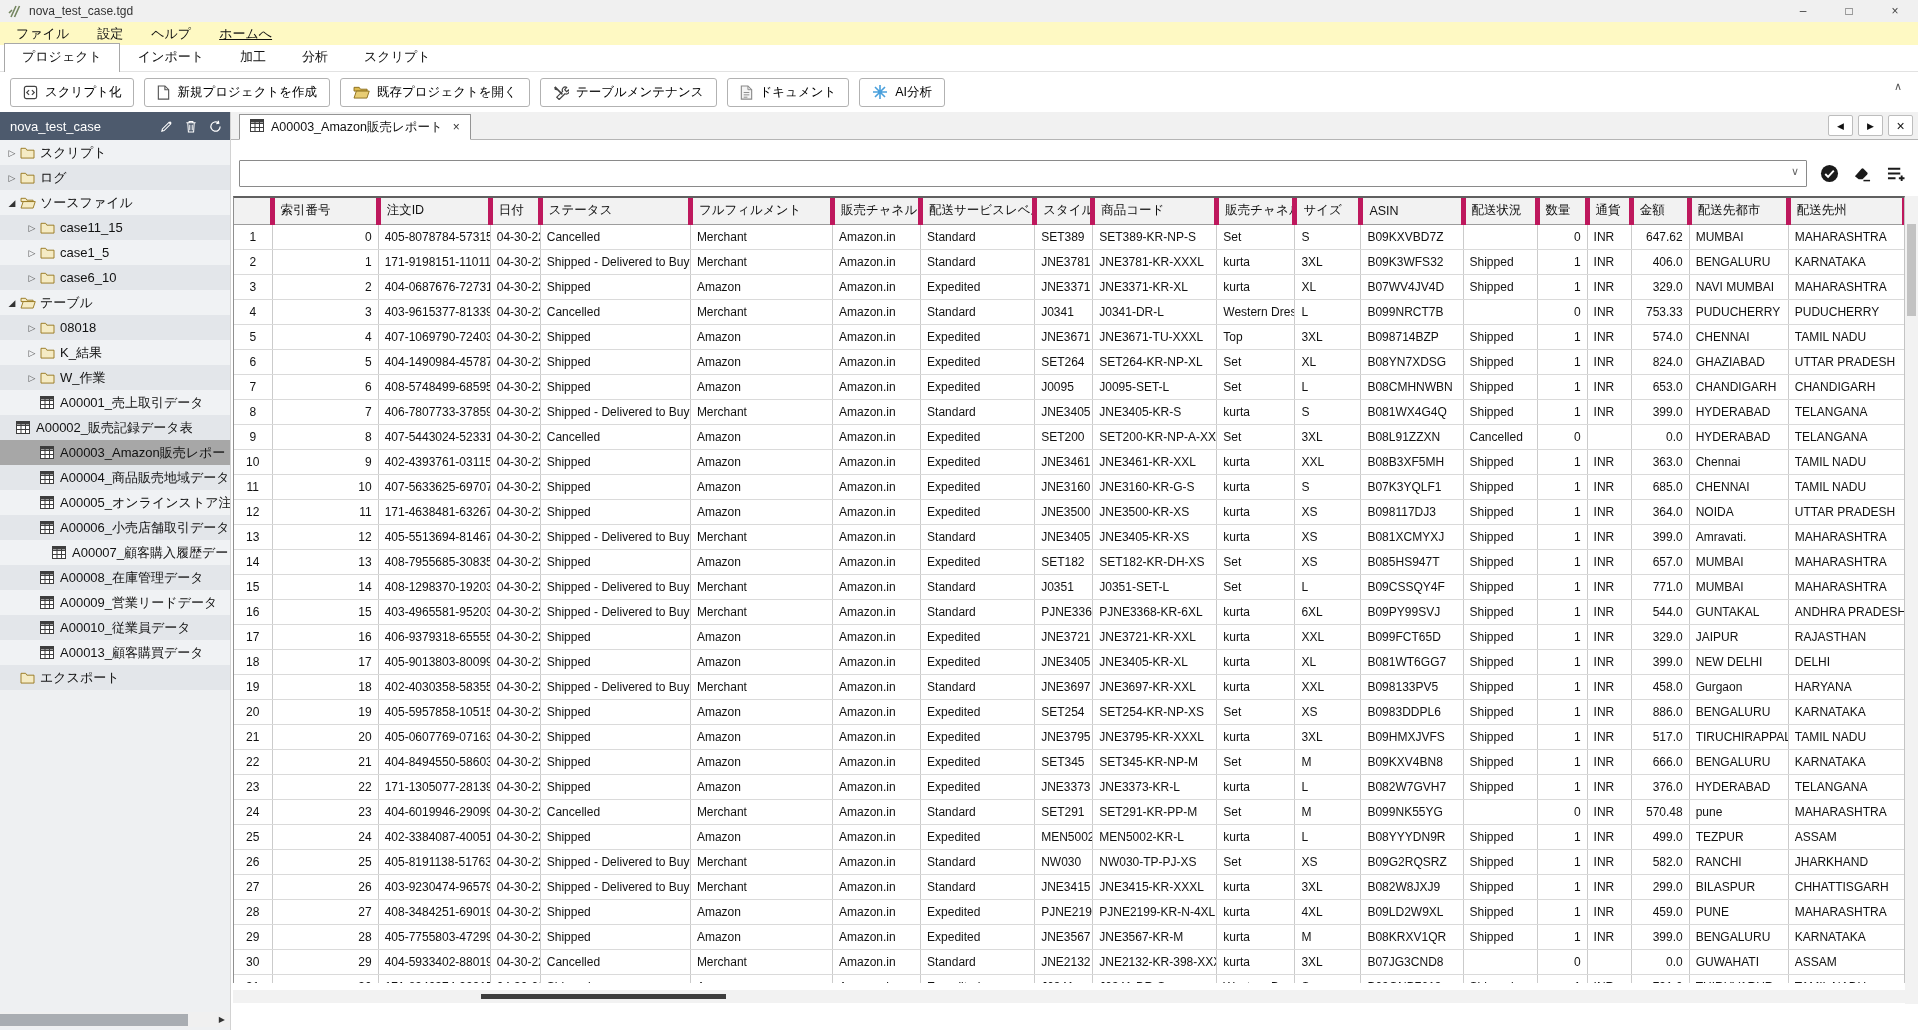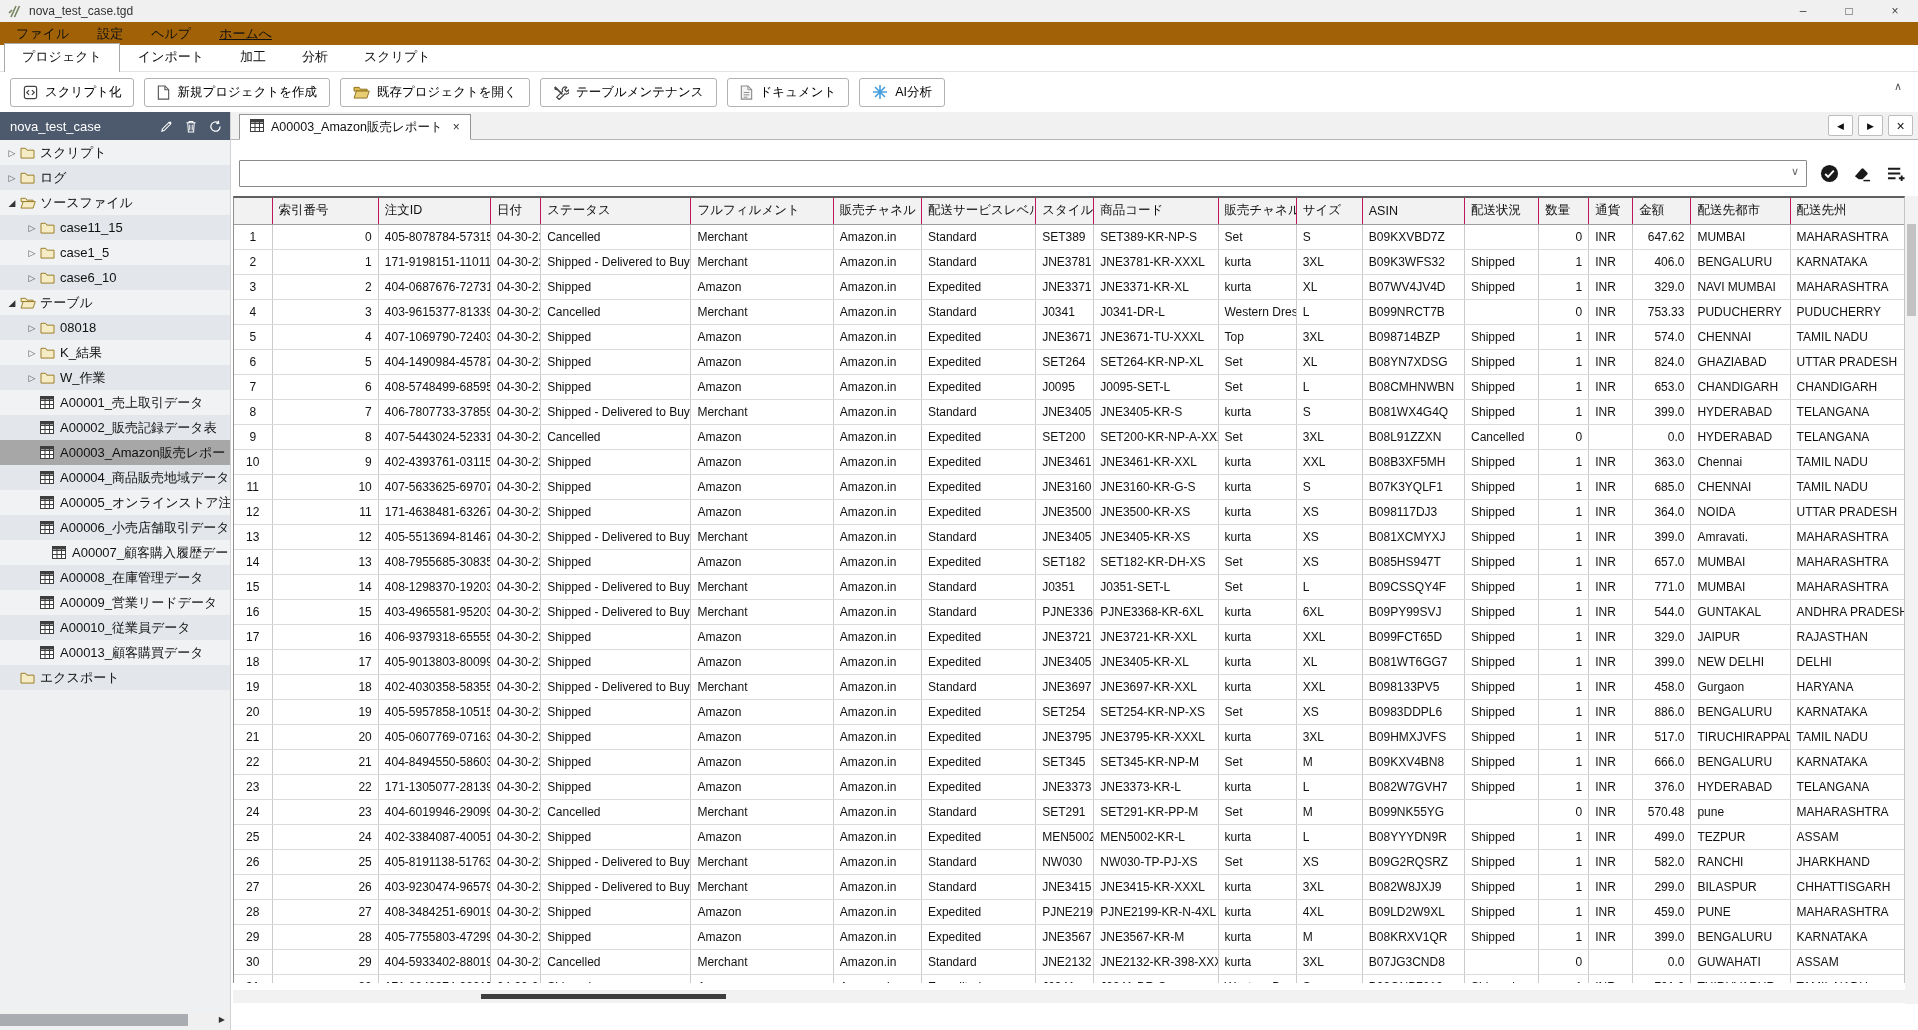--- a/index.html
+++ b/index.html
@@ -6,21 +6,21 @@
   html,body { width:1918px; height:1030px; overflow:hidden; }
   body { font-family:"Liberation Sans","DejaVu Sans",sans-serif; font-size:12px; color:#111; background:#fff; position:relative; }
 
   
   .titlebar { height:22px; background:#f0f0f0; display:flex; align-items:center; padding-left:8px; gap:7px; color:#333; }
   .app-logo { display:flex; }
   .win-controls { margin-left:auto; display:flex; height:22px; }
   .win-btn { width:46px; display:flex; align-items:center; justify-content:center; font-size:12px; color:#444; }
 
   
-  .menubar { height:23px; background:#a16207; display:flex; align-items:center; padding-left:2px; }
+  .menubar { height:23px; background:#fef9c3; display:flex; align-items:center; padding-left:2px; }
   .menu-item { padding:2px 14px; font-size:13px; }
   .menu-item.underlined { text-decoration:underline; }
 
   
   .ribbontabs { height:27px; background:#fff; display:flex; align-items:flex-end; padding-left:4px; border-bottom:1px solid #e2e2e2; }
   .rtab { padding:4px 17px 5px; font-size:13px; border:1px solid transparent; border-bottom:none; }
   .rtab.active { background:#fff; border-color:#a8a8a8; margin-bottom:-1px; padding-bottom:6px; }
 
   
   .toolbar { height:40px; background:#fff; display:flex; align-items:center; gap:10px; padding-left:10px; position:relative; }
@@ -58,21 +58,21 @@
   .searchrow { position:absolute; top:47px; left:8px; right:12px; height:28px; display:flex; align-items:center; gap:13px; }
   .search-box { flex:1; position:relative; height:27px; }
   .search-input { width:100%; height:27px; border:1px solid #8a8a8a; border-radius:1px; font-size:13px; padding:0 26px 0 8px; font-family:inherit; }
   .search-chevron { position:absolute; right:8px; top:5px; font-size:11px; color:#666; }
   .search-icons { display:flex; gap:14px; align-items:center; }
   .search-icons span { display:flex; }
 
   
   .tablewrap { position:absolute; top:84px; left:2px; right:13px; height:787px; overflow:hidden; border-top:2px solid #606060; border-left:1px solid #8f8f8f; border-right:1px solid #c4c4c4; background:#fff; }
   table.grid { border-collapse:collapse; table-layout:fixed; width:1673px; }
-  .grid th { background:#f2f2f2; font-weight:normal; font-size:12.5px; text-align:left; padding:0 6px; height:26px; border-right:1px solid #be185d; border-bottom:1px solid #9d9d9d; white-space:nowrap; overflow:hidden; }
+  .grid th { background:#f2f2f2; font-weight:normal; font-size:12.5px; text-align:left; padding:0 6px; height:26px; border-right:5px solid #be185d; border-bottom:1px solid #9d9d9d; white-space:nowrap; overflow:hidden; }
   .grid td { font-size:12px; padding:0 6px; height:25px; border-right:1px solid #cbcbcb; border-bottom:1px solid #dadada; white-space:nowrap; overflow:hidden; background:#fff; }
   .grid td.c { text-align:center; }
   .grid td.r { text-align:right; }
 
   .hscroll { position:absolute; left:2px; right:13px; top:878px; height:13px; background:#f2f2f2; }
   .hthumb { position:absolute; left:248px; top:4px; width:245px; height:5px; background:#3e3e3e; }
   .vscroll { position:absolute; right:0; top:84px; width:13px; height:808px; background:#f2f2f2; }
   .vthumb { position:absolute; left:2px; top:28px; width:9px; height:92px; background:#c2c2c2; }
 
   
@@ -292,21 +292,21 @@
           <span class="arrow"></span>
           <span class="ticon">
             <svg width="14" height="13" viewBox="0 0 14 13">
               <rect x="0.5" y="0.5" width="13" height="12" fill="#fff" stroke="#3f3f3f"></rect>
               <rect x="0.5" y="0.5" width="13" height="3" fill="#3f3f3f"></rect>
               <path d="M5 0.5 V12.5 M9.5 0.5 V12.5 M0.5 4.5 H13.5 M0.5 8.5 H13.5" stroke="#3f3f3f" fill="none"></path>
             </svg>
           </span>
           <span>A00001_売上取引データ</span>
         </div>
-        <div class="tree-row odd" style="padding-left: 24px;">
+        <div class="tree-row odd" style="">
           <span class="arrow"></span>
           <span class="ticon">
             <svg width="14" height="13" viewBox="0 0 14 13">
               <rect x="0.5" y="0.5" width="13" height="12" fill="#fff" stroke="#3f3f3f"></rect>
               <rect x="0.5" y="0.5" width="13" height="3" fill="#3f3f3f"></rect>
               <path d="M5 0.5 V12.5 M9.5 0.5 V12.5 M0.5 4.5 H13.5 M0.5 8.5 H13.5" stroke="#3f3f3f" fill="none"></path>
             </svg>
           </span>
           <span>A00002_販売記録データ表</span>
         </div>

